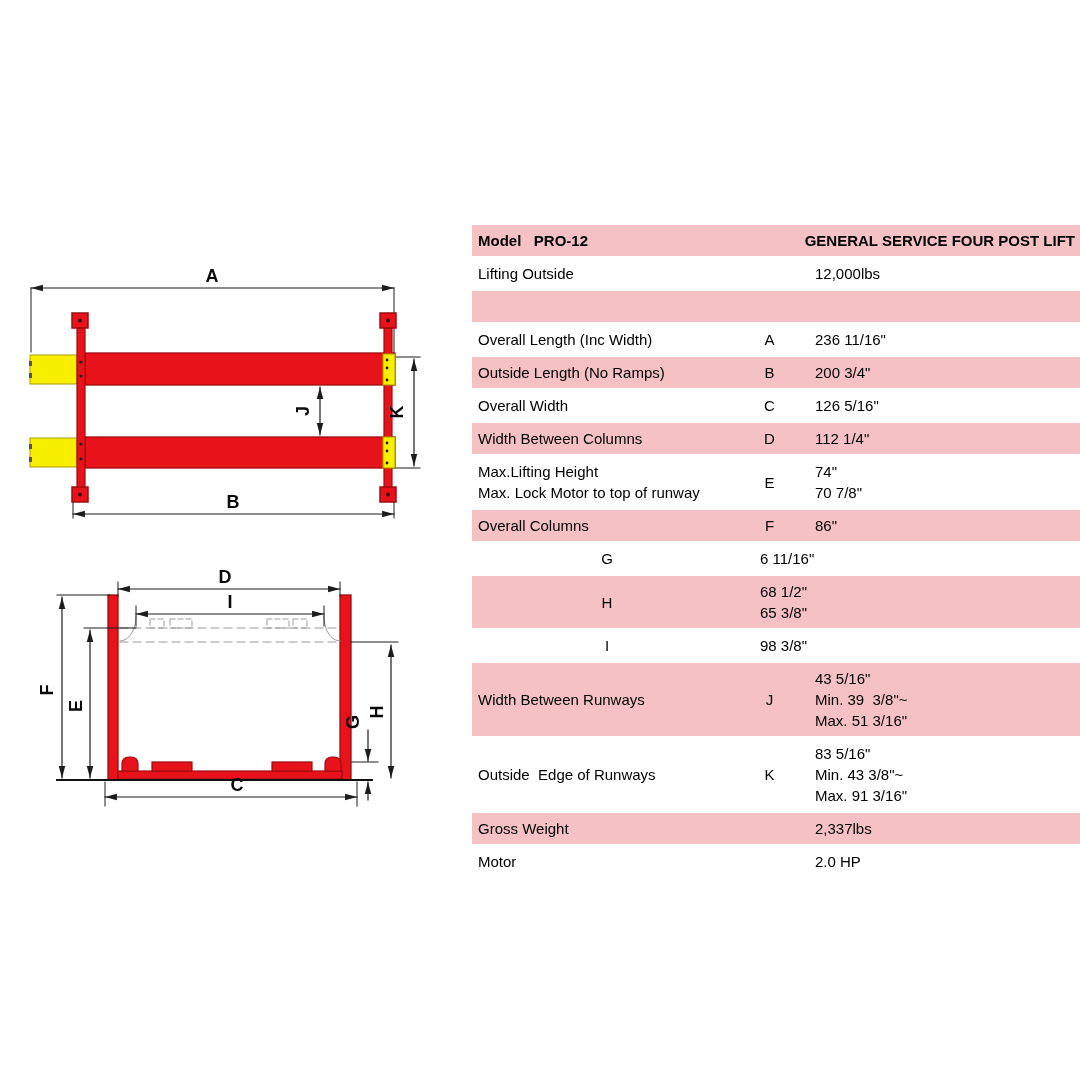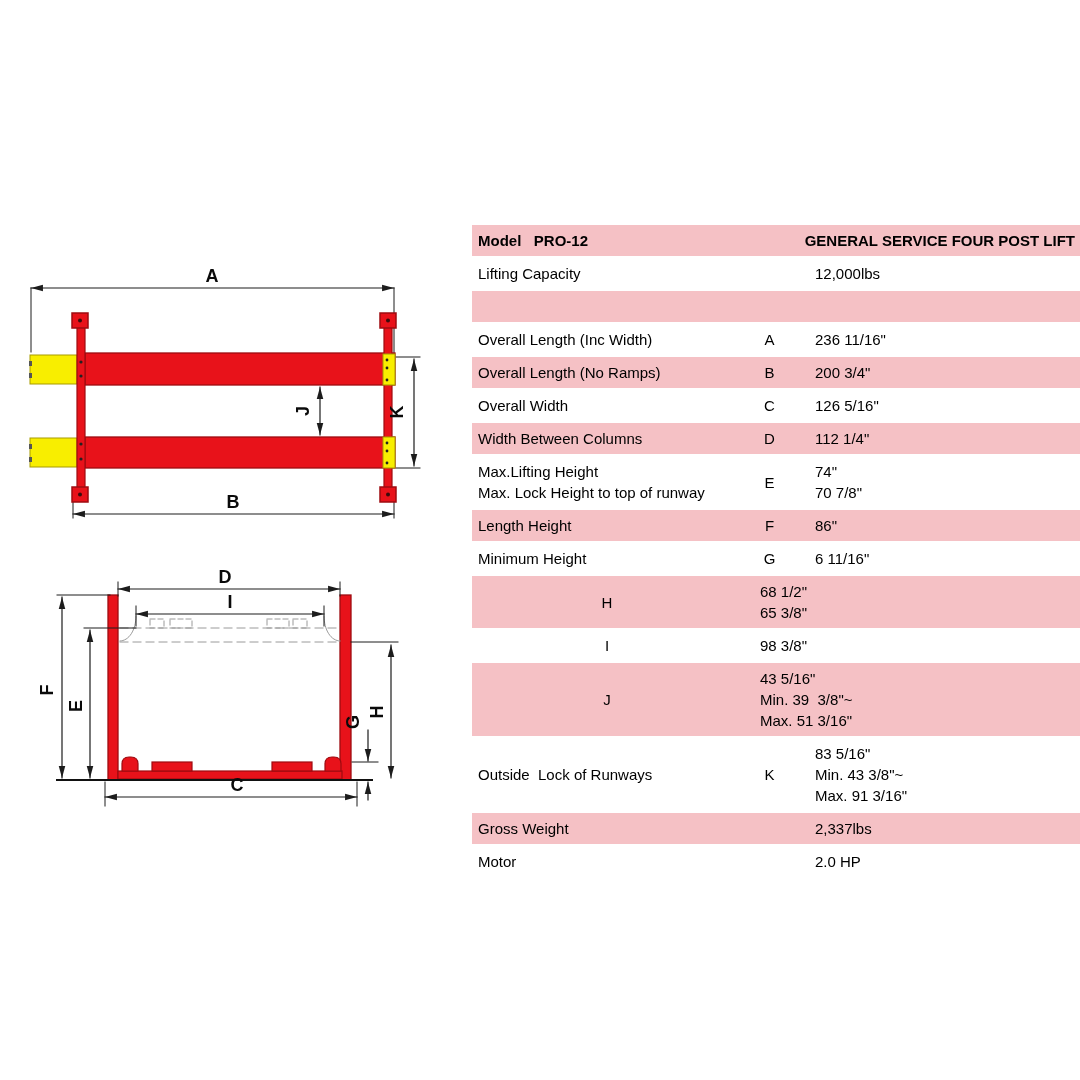--- a/index.html
+++ b/index.html
@@ -138,42 +138,42 @@
   </svg>
 
   <div class="spec-table">
     <div class="thead pink">
       <span class="hdr-left">Model   PRO-12</span>
       <span>GENERAL SERVICE FOUR POST LIFT</span>
     </div>
     <div id="spec-rows">
         <div class="row">
           <div class="cell-label">
-            <div>Lifting Capacity</div>
+            <div>Lifting Outside</div>
           </div>
           <div class="cell-letter"></div>
           <div class="cell-value">
             <div>12,000lbs</div>
           </div>
         </div>
         <div class="row pink">
           <div class="cell-letter"></div>
         </div>
         <div class="row">
           <div class="cell-label">
             <div>Overall Length (Inc Width)</div>
           </div>
           <div class="cell-letter">A</div>
           <div class="cell-value">
             <div>236 11/16"</div>
           </div>
         </div>
         <div class="row pink">
           <div class="cell-label">
-            <div>Overall Length (No Ramps)</div>
+            <div>Outside Length (No Ramps)</div>
           </div>
           <div class="cell-letter">B</div>
           <div class="cell-value">
             <div>200 3/4"</div>
           </div>
         </div>
         <div class="row">
           <div class="cell-label">
             <div>Overall Width</div>
           </div>
@@ -187,70 +187,70 @@
             <div>Width Between Columns</div>
           </div>
           <div class="cell-letter">D</div>
           <div class="cell-value">
             <div>112 1/4"</div>
           </div>
         </div>
         <div class="row">
           <div class="cell-label">
             <div>Max.Lifting Height</div>
-            <div>Max. Lock Height to top of runway</div>
+            <div>Max. Lock Motor to top of runway</div>
           </div>
           <div class="cell-letter">E</div>
           <div class="cell-value">
             <div>74"</div>
             <div>70 7/8"</div>
           </div>
         </div>
         <div class="row pink">
           <div class="cell-label">
-            <div>Length Height</div>
+            <div>Overall Columns</div>
           </div>
           <div class="cell-letter">F</div>
           <div class="cell-value">
             <div>86"</div>
           </div>
         </div>
         <div class="row">
-          <div class="cell-label">
-            <div>Minimum Height</div>
-          </div>
           <div class="cell-letter">G</div>
           <div class="cell-value">
             <div>6 11/16"</div>
           </div>
         </div>
         <div class="row pink">
           <div class="cell-letter">H</div>
           <div class="cell-value">
             <div>68 1/2"</div>
             <div>65 3/8"</div>
           </div>
         </div>
         <div class="row">
           <div class="cell-letter">I</div>
           <div class="cell-value">
             <div>98 3/8"</div>
           </div>
         </div>
         <div class="row pink">
+          <div class="cell-label">
+            <div>Width Between Runways</div>
+          </div>
           <div class="cell-letter">J</div>
           <div class="cell-value">
             <div>43 5/16"</div>
             <div>Min. 39  3/8"~</div>
             <div>Max. 51 3/16"</div>
           </div>
         </div>
         <div class="row">
           <div class="cell-label">
-            <div>Outside  Lock of Runways</div>
+            <div>Outside  Edge of Runways</div>
           </div>
           <div class="cell-letter">K</div>
           <div class="cell-value">
             <div>83 5/16"</div>
             <div>Min. 43 3/8"~</div>
             <div>Max. 91 3/16"</div>
           </div>
         </div>
         <div class="row pink">
           <div class="cell-label">

